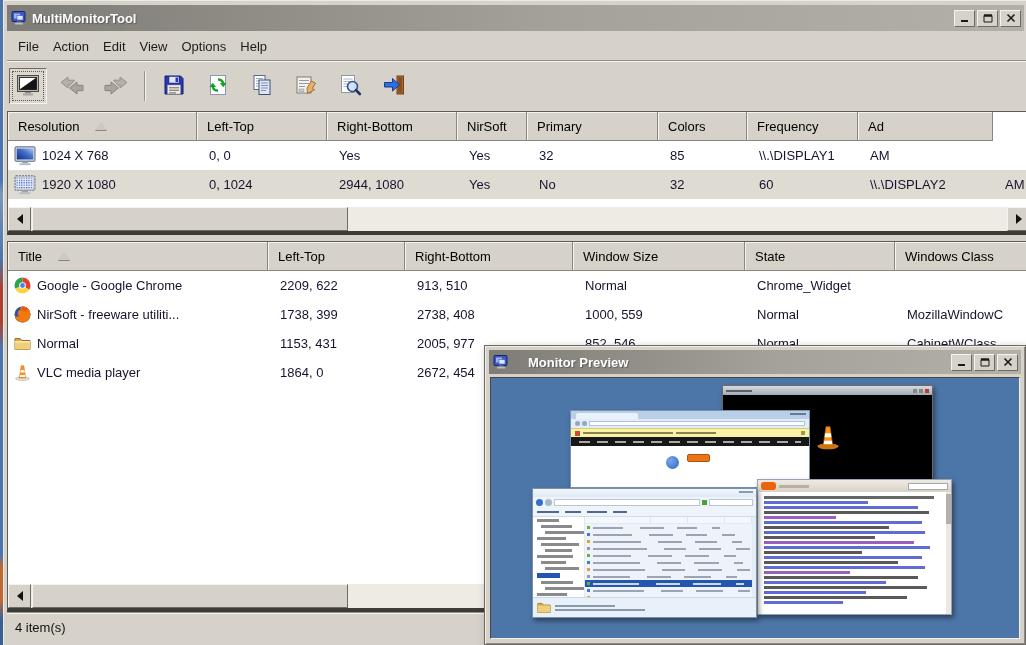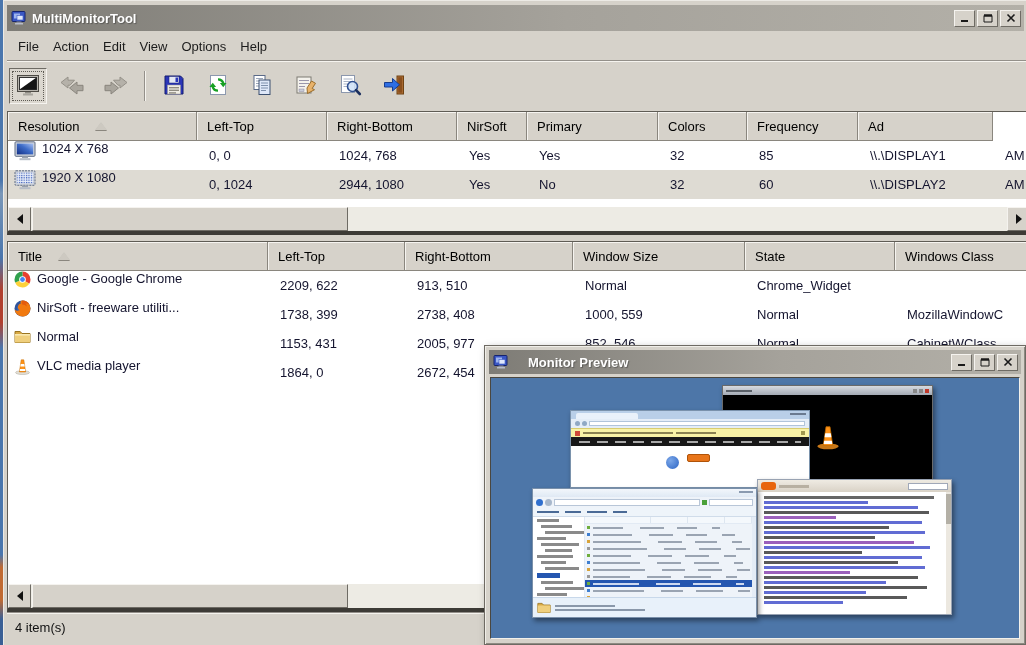--- a/index.html
+++ b/index.html
@@ -36,21 +36,21 @@
   .thead,.trow{display:grid;width:1220px;}
   .thead{height:29px;}
   .hcell{background:#d6d2ca;border-right:1px solid #8a867e;border-bottom:1px solid #8a867e;
     box-shadow:inset 1px 1px 0 #f6f4f0;line-height:27px;padding-left:10px;color:#000;
     white-space:nowrap;overflow:hidden;display:flex;align-items:center;}
   .sort-arrow{width:0;height:0;border-left:6px solid transparent;border-right:6px solid transparent;
     border-bottom:8px solid #cdc9c1;margin-left:16px;filter:drop-shadow(0 1px 0 #8a867e);}
   .trow{height:29px;}
   .trow.alt{background:#dedbd3;}
   .cell{line-height:29px;padding-left:12px;white-space:nowrap;overflow:hidden;}
-  .cell.first{display:flex;align-items:flex-start;gap:6px;padding-left:6px;line-height:normal;}
+  .cell.first{display:flex;align-items:center;gap:6px;padding-left:6px;line-height:normal;}
   .cell.first .licon{display:flex;flex:0 0 auto;}
   
   .hscroll{position:absolute;left:0;right:0;bottom:0;height:24px;background:#edebe4;}
   .sbtn{position:absolute;top:0;width:23px;height:24px;background:#d6d2ca;border:1px solid;
     border-color:#f5f3ef #6e6b64 #6e6b64 #f5f3ef;display:flex;align-items:center;justify-content:center;padding:0;}
   .sbtn.left{left:0;} .sbtn.right{right:0;}
   .tri-l{width:0;height:0;border-top:5px solid transparent;border-bottom:5px solid transparent;border-right:6px solid #111;}
   .tri-r{width:0;height:0;border-top:5px solid transparent;border-bottom:5px solid transparent;border-left:6px solid #111;}
   .sthumb{position:absolute;top:0;left:24px;width:316px;height:24px;background:#d6d2ca;border:1px solid;
     border-color:#f5f3ef #6e6b64 #6e6b64 #f5f3ef;}
@@ -292,21 +292,20 @@
                     <stop offset="0" stop-color="#122f86"></stop>
                     <stop offset=".55" stop-color="#3e6cc8"></stop>
                     <stop offset="1" stop-color="#aac2f2"></stop>
                   </linearGradient>
                 </defs>
               </svg>
             </span>
             <span>1024 X 768</span>
           </div>
           <div class="cell">0, 0</div>
-          <div class="cell">1024, 768</div>
           <div class="cell">Yes</div>
           <div class="cell">Yes</div>
           <div class="cell">32</div>
           <div class="cell">85</div>
           <div class="cell">\\.\DISPLAY1</div>
           <div class="cell">AM</div>
         </div>
         <div class="trow alt" style="grid-template-columns: 189px 130px 130px 70px 131px 89px 111px 135px 235px;">
           <div class="cell first">
             <span class="licon">

